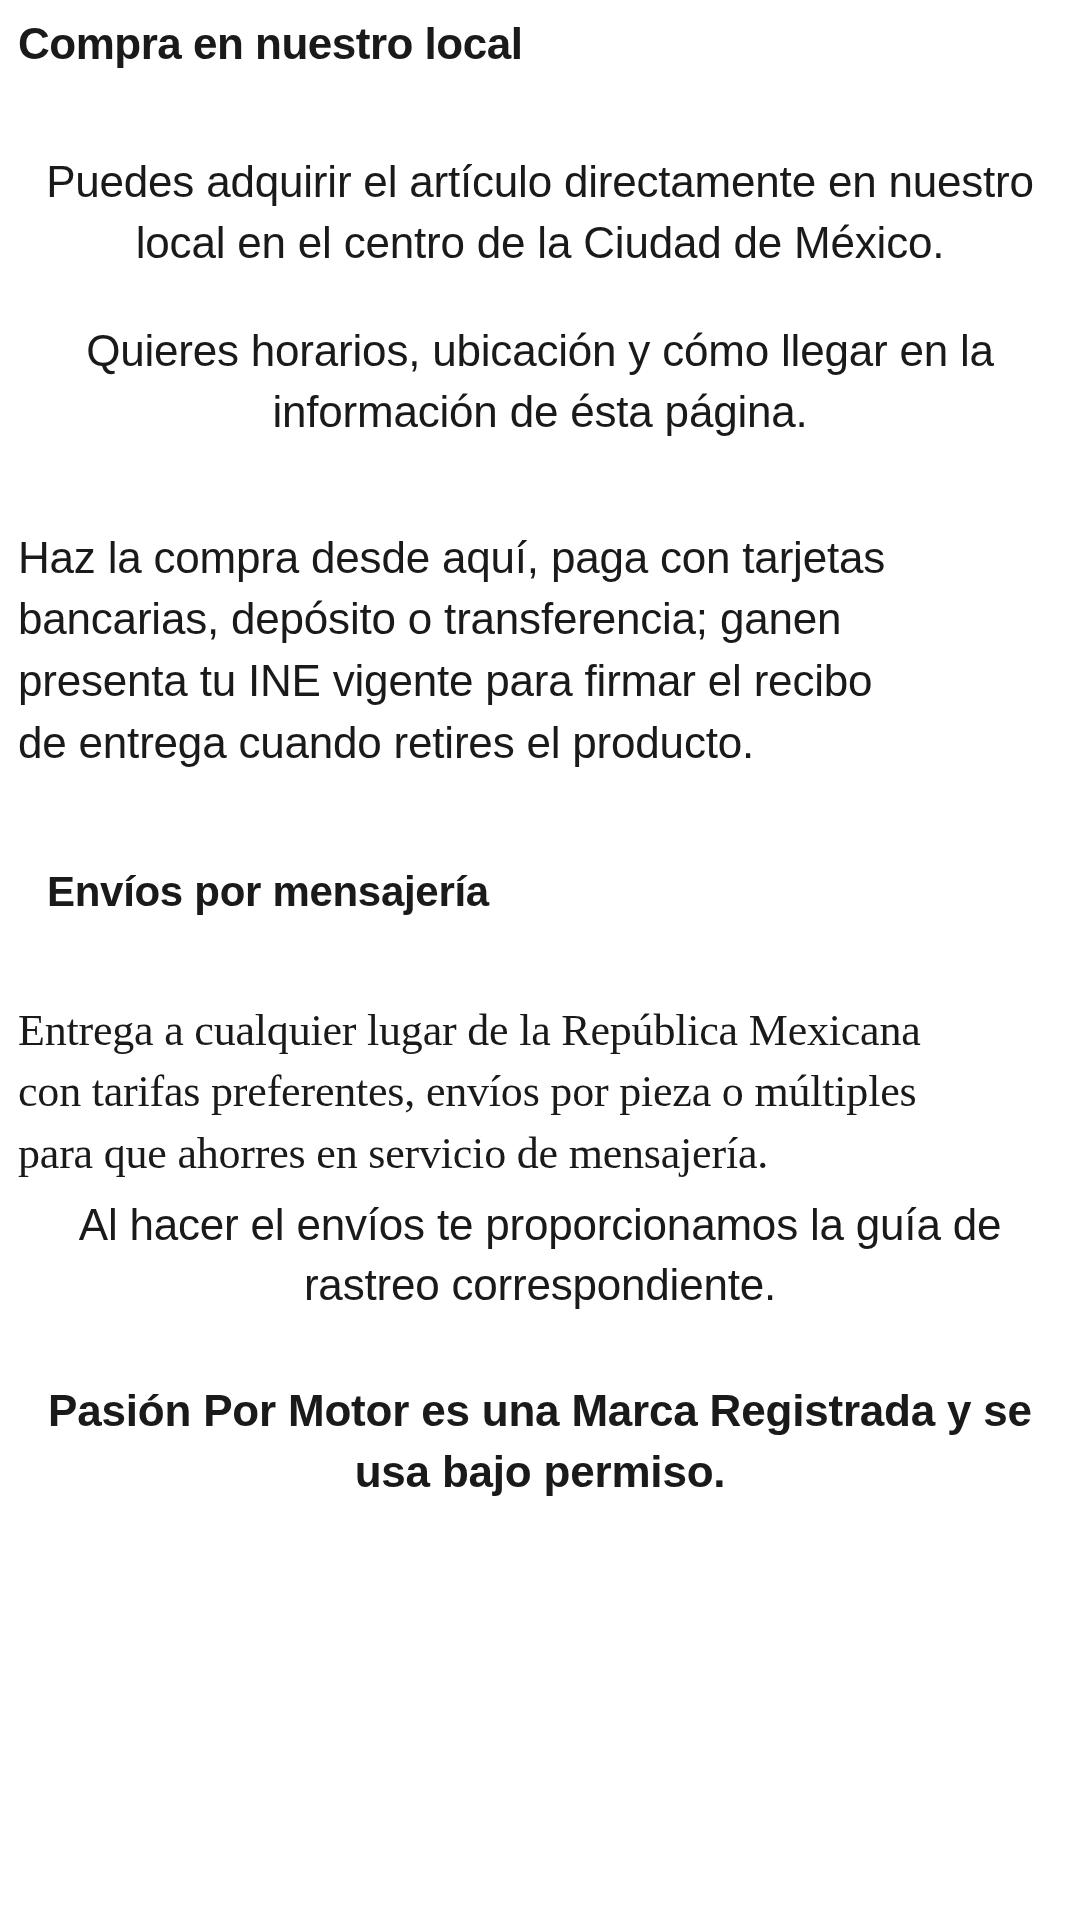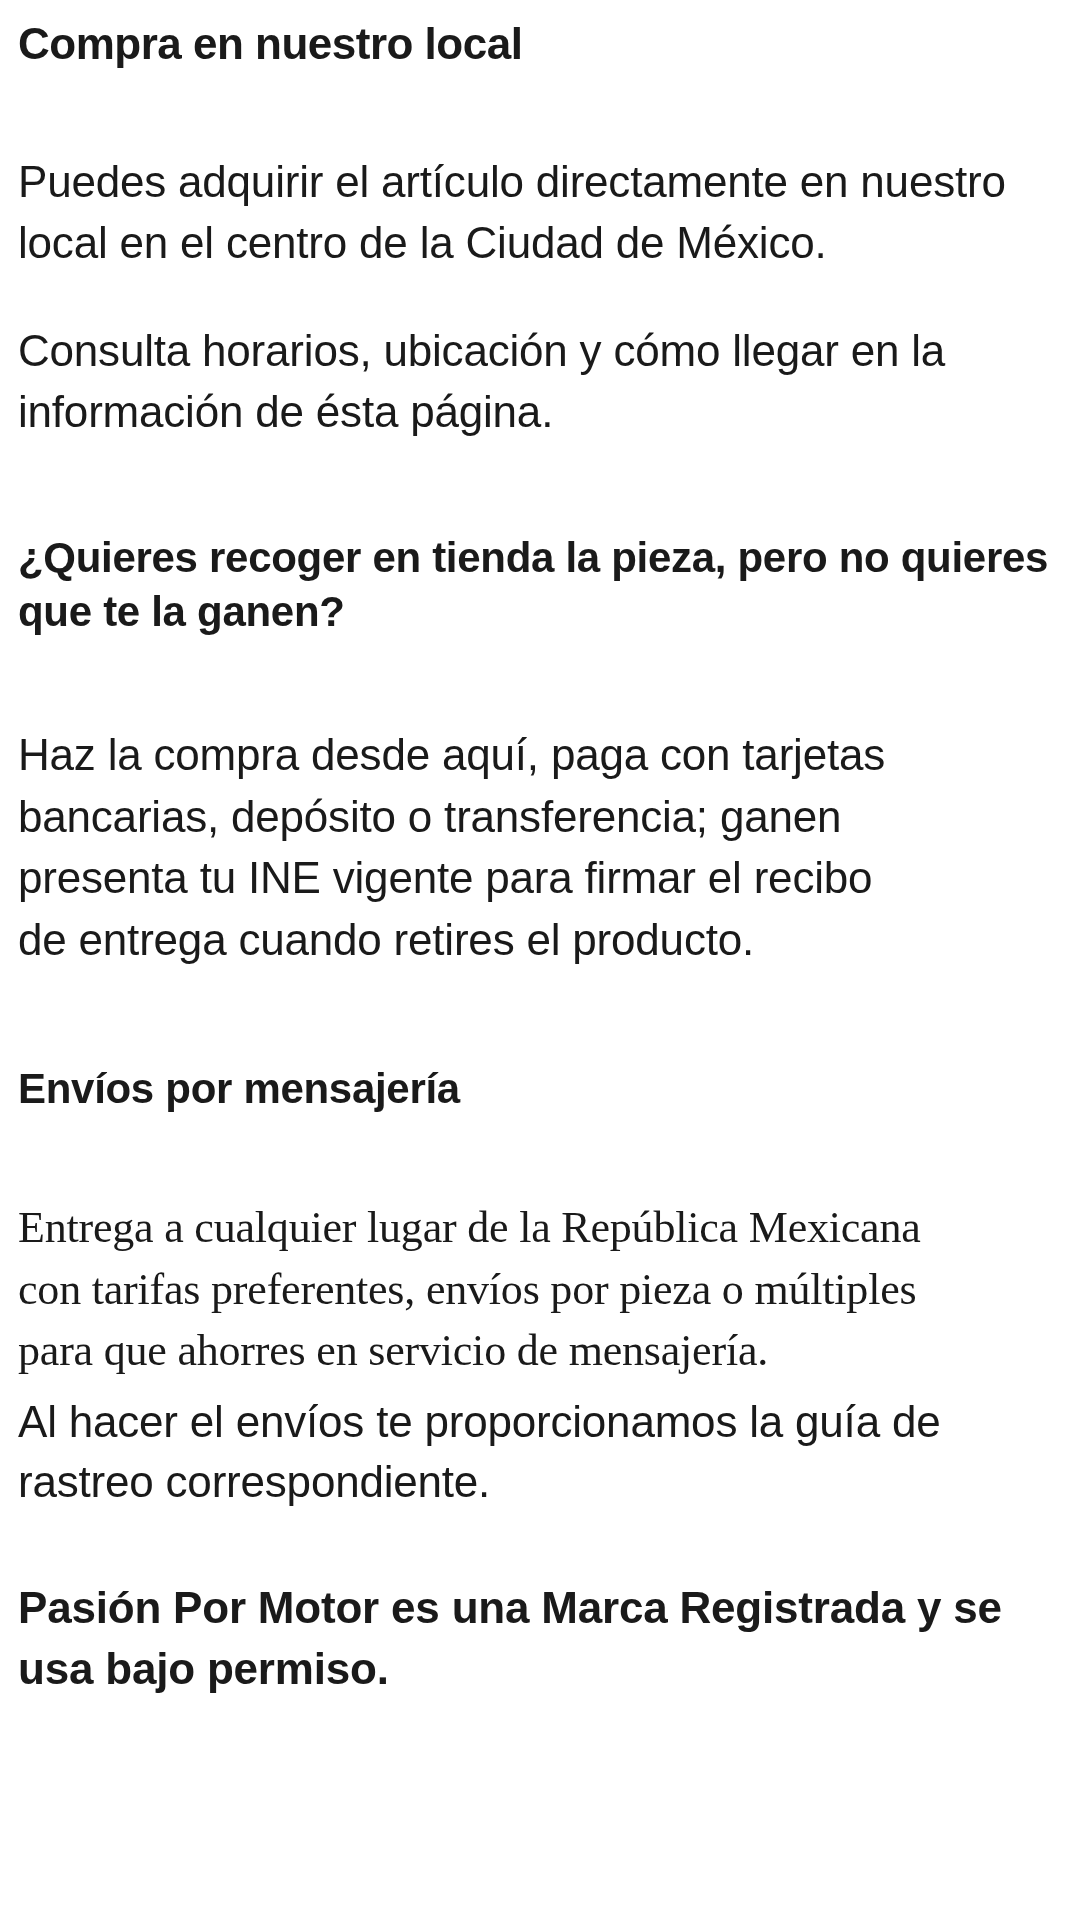--- a/index.html
+++ b/index.html
@@ -37,20 +37,21 @@
     margin: 0;
   }
 
   
   .p-body {
     font-size: 44px;
     font-weight: 400;
     line-height: 1.38;
     letter-spacing: -0.2px;
     margin: 0;
+    text-align: center;
   }
   .p-narrow {
     font-size: 44px;
     font-weight: 400;
     line-height: 1.40;
     letter-spacing: -0.2px;
     margin: 0;
     max-width: 880px;
   }
   .p-mid {
@@ -61,37 +62,36 @@
     margin: 0;
     max-width: 960px;
     font-family: Liberation Serif, serif;
   }
 
   
   .block-intro { margin-top: 82px; }
   .block-consulta { margin-top: 48px; }
   .block-question { margin-top: 88px; }
   .block-answer { margin-top: 84px; }
-  .block-envios-title { margin-top: 92px; }
+  .block-envios-title { margin-top: 92px; margin-left: 29px; }
   .block-envios-body { margin-top: 80px; }
   .block-envios-extra { margin-top: 10px; }
   .block-marca { margin-top: 65px; font-weight: bold; }
 </style>
 </head>
 <body>
 
 <div class="page">
 
   <h1 class="h-main">Compra en nuestro local</h1>
 
   <p class="p-body block-intro">Puedes adquirir el artículo directamente en nuestro local en el centro de la Ciudad de México.</p>
 
-  <p class="p-body block-consulta">Consulta horarios, ubicación y cómo llegar en la información de ésta página.</p>
+  <p class="p-body block-consulta">Quieres horarios, ubicación y cómo llegar en la información de ésta página.</p>
 
-  <h2 class="h-sub block-question">¿Quieres recoger en tienda la pieza, pero no quieres que te la ganen?</h2>
 
   <p class="p-narrow block-answer">Haz la compra desde aquí, paga con tarjetas bancarias, depósito o transferencia; ganen presenta tu INE vigente para firmar el recibo de entrega cuando retires el producto.</p>
 
   <h2 class="h-sub block-envios-title">Envíos por mensajería</h2>
 
   <p class="p-mid block-envios-body">Entrega a cualquier lugar de la República Mexicana con tarifas preferentes, envíos por pieza o múltiples para que ahorres en servicio de mensajería.</p>
 
   <p class="p-body block-envios-extra">Al hacer el envíos te proporcionamos la guía de rastreo correspondiente.</p>
 
   <p class="p-body block-marca">Pasión Por Motor es una Marca Registrada y se usa bajo permiso.</p>

